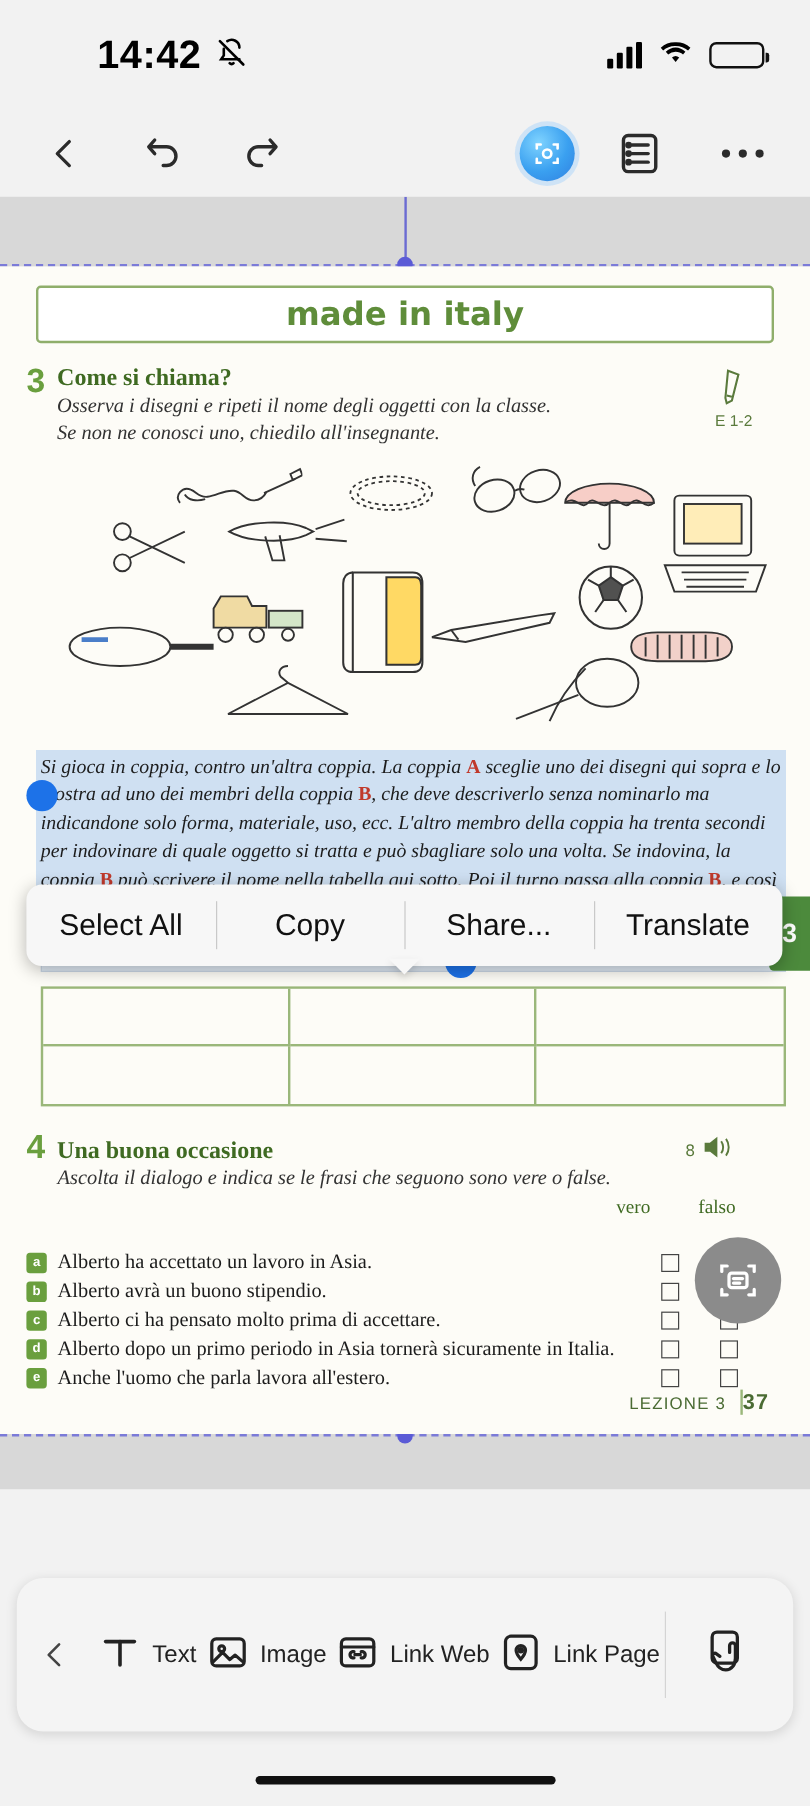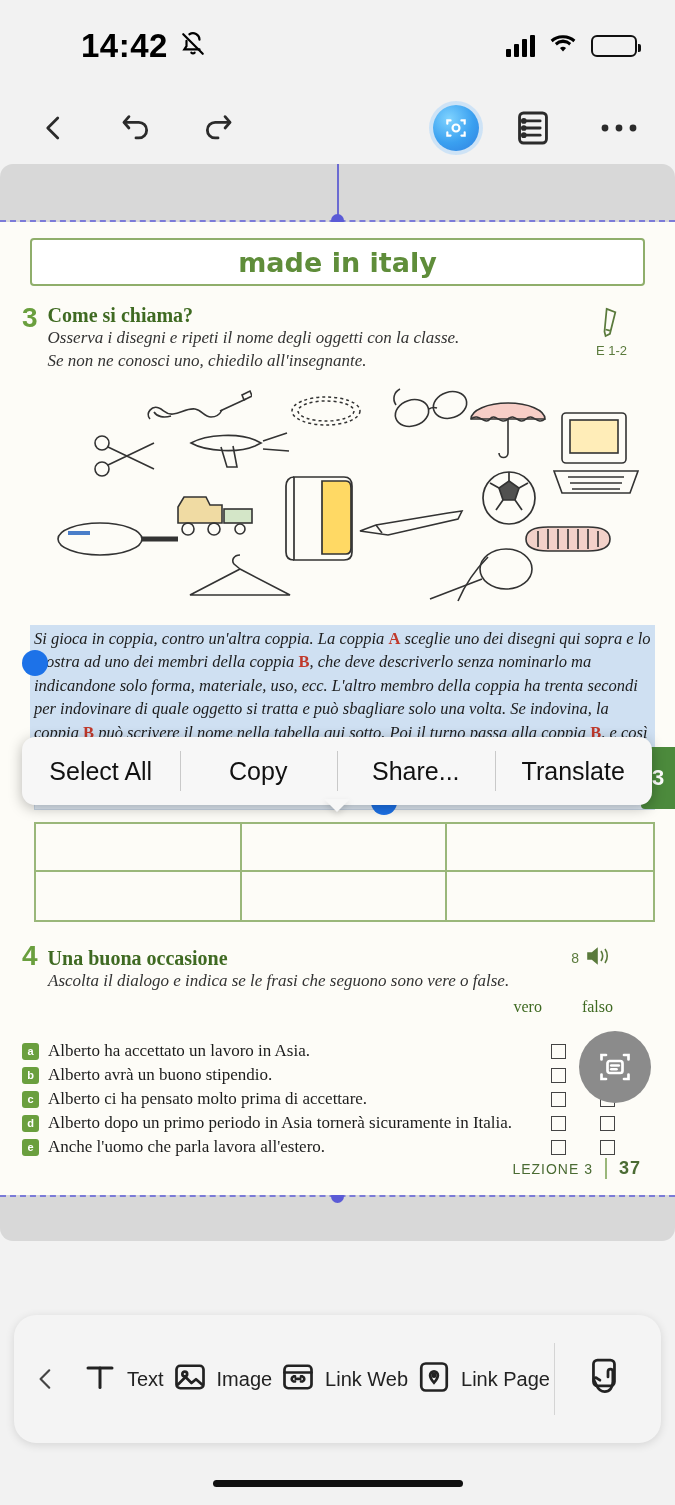--- a/index.html
+++ b/index.html
@@ -61,21 +61,20 @@
     background: radial-gradient(circle at 35% 30%, #7fd3ff 0%, #3aa0f0 55%, #2f7fe0 100%);
     display: flex; align-items: center; justify-content: center;
     box-shadow: 0 0 0 4px rgba(140,200,255,.35);
   }
 
   
   .doc-wrap {
     position: absolute; top: 164px; left: 0; right: 0; bottom: 264px;
     background: #d8d8d8;
     overflow: hidden;
-    border-radius: 13px;
   }
   .guide {
     position: absolute; left: 0; right: 0; height: 0;
     border-top: 2px dashed #7b7bd8;
   }
   .guide-top { top: 56px; }
   .guide-bottom { bottom: 44px; }
   .guide-vline {
     position: absolute; left: 337px; top: 0; width: 2px; height: 56px;
     background: #6b6bd2;
@@ -173,21 +172,21 @@
   }
   .qtext { font-family: "Liberation Serif", serif; font-size: 17px; color: #1c1c1c; }
   .qboxes { position: absolute; right: 60px; display: flex; gap: 34px; }
   .cbx { width: 15px; height: 15px; border: 1.5px solid #444; }
 
   .footer-line {
     position: absolute; right: 34px; bottom: 16px;
     display: flex; align-items: center; gap: 12px;
     color: #4a6b33; font-size: 14px; letter-spacing: 1px;
   }
-  .footer-line .pg { font-weight: 700; font-size: 18px; border-left: 2px solid #9ab77a; padding-left: 12px; }
+  .footer-line .pg { font-weight: 700; font-size: 18px; border-left: 2px solid #9ab77a; }
 
   
   .page-tab {
     position: absolute; right: 0; top: 525px; width: 34px; height: 62px;
     background: #4c8a3c; color: #fff; display: flex; align-items: center;
     justify-content: center; font-size: 22px; font-weight: 700;
     border-radius: 4px 0 0 4px;
   }
 
   

